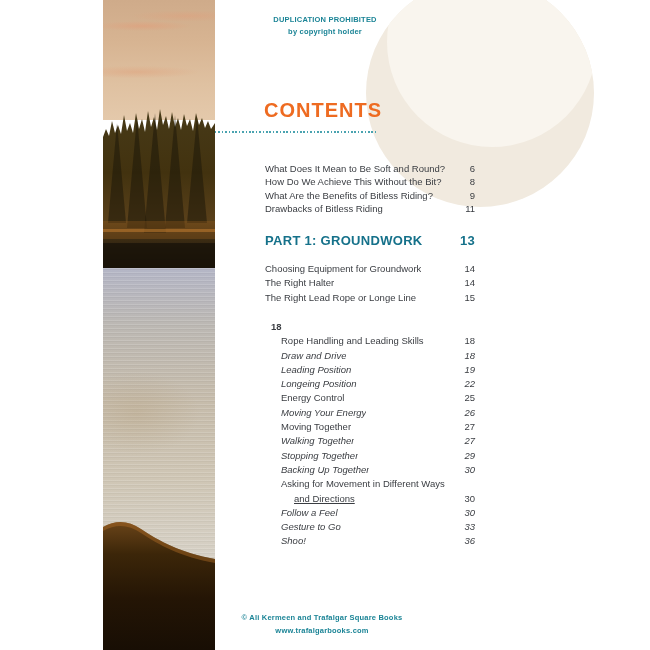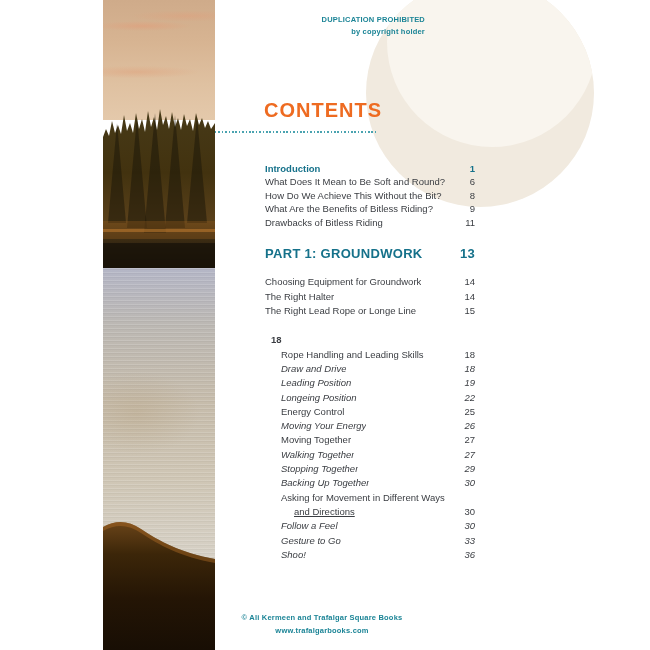--- a/index.html
+++ b/index.html
@@ -19,21 +19,21 @@
       radial-gradient(90px 9px at 30% 72px, rgba(224,158,120,.45), transparent 70%),
       linear-gradient(180deg,#cfab8a 0%,#d7b492 35%,#dfc1a1 70%,#e4c9ab 100%);}
   .trees{position:absolute;left:0;top:103px;width:112px;height:165px;}
   .water{position:absolute;left:0;top:268px;width:112px;height:382px;
     background:
       radial-gradient(90px 60px at 30% 38%, rgba(176,150,110,.25), transparent 70%),
       repeating-linear-gradient(180deg, rgba(255,255,255,.14) 0 1px, rgba(0,0,0,.03) 1px 2px, transparent 2px 4px),
       linear-gradient(180deg,#b4b6c6 0%,#bcb8b3 15%,#c6bcab 35%,#cfc6b5 55%,#d6d0c5 75%,#dad5ce 100%);}
   .shore{position:absolute;left:0;top:515px;width:112px;height:135px;}
   
-  .dup-header{position:absolute;left:225px;top:14px;width:200px;text-align:right;
+  .dup-header{position:absolute;left:225px;top:14px;width:200px;text-align:center;
       color:var(--teal);font-size:7.5px;font-weight:bold;letter-spacing:.2px;line-height:11.5px;}
   .footer{position:absolute;left:222px;top:599px;width:200px;text-align:center;
       color:var(--teal);font-size:7.5px;font-weight:bold;letter-spacing:.2px;line-height:12.5px;margin-top:13px;}
   
   .contents-title{position:absolute;left:264px;top:99px;color:var(--orange);
       font-size:20px;font-weight:bold;letter-spacing:1px;}
   .dotted{position:absolute;left:215px;top:131px;width:161px;height:2px;
       background:repeating-linear-gradient(90deg,var(--teal_dot) 0 1.5px,transparent 1.5px 3.4px);}
   
   .toc{position:absolute;left:265px;top:162px;width:210px;color:var(--text);font-size:9.5px;}
@@ -100,24 +100,20 @@
   <div class="dup-header">
     <div>DUPLICATION PROHIBITED</div>
     <div>by copyright holder</div>
   </div>
 
   <div class="contents-title">CONTENTS</div>
   <div class="dotted"></div>
 
   <div class="toc">
       <div class="toc-section intro">
-        <div class="toc-row teal-bold">
-          <span class="lab">Introduction</span>
-          <span class="pg">1</span>
-        </div>
         <div class="toc-row">
           <span class="lab">What Does It Mean to Be Soft and Round?</span>
           <span class="pg">6</span>
         </div>
         <div class="toc-row">
           <span class="lab">How Do We Achieve This Without the Bit?</span>
           <span class="pg">8</span>
         </div>
         <div class="toc-row">
           <span class="lab">What Are the Benefits of Bitless Riding?</span>

